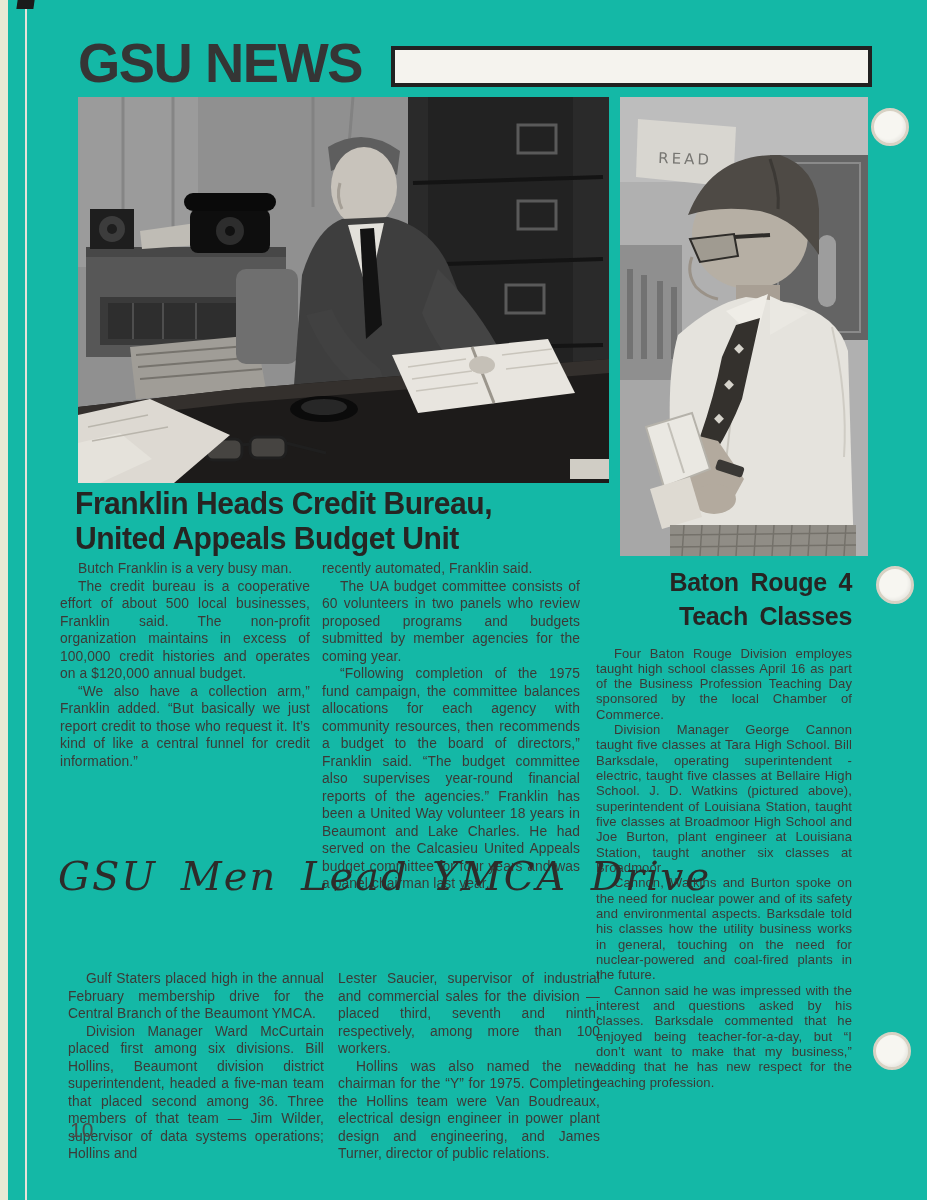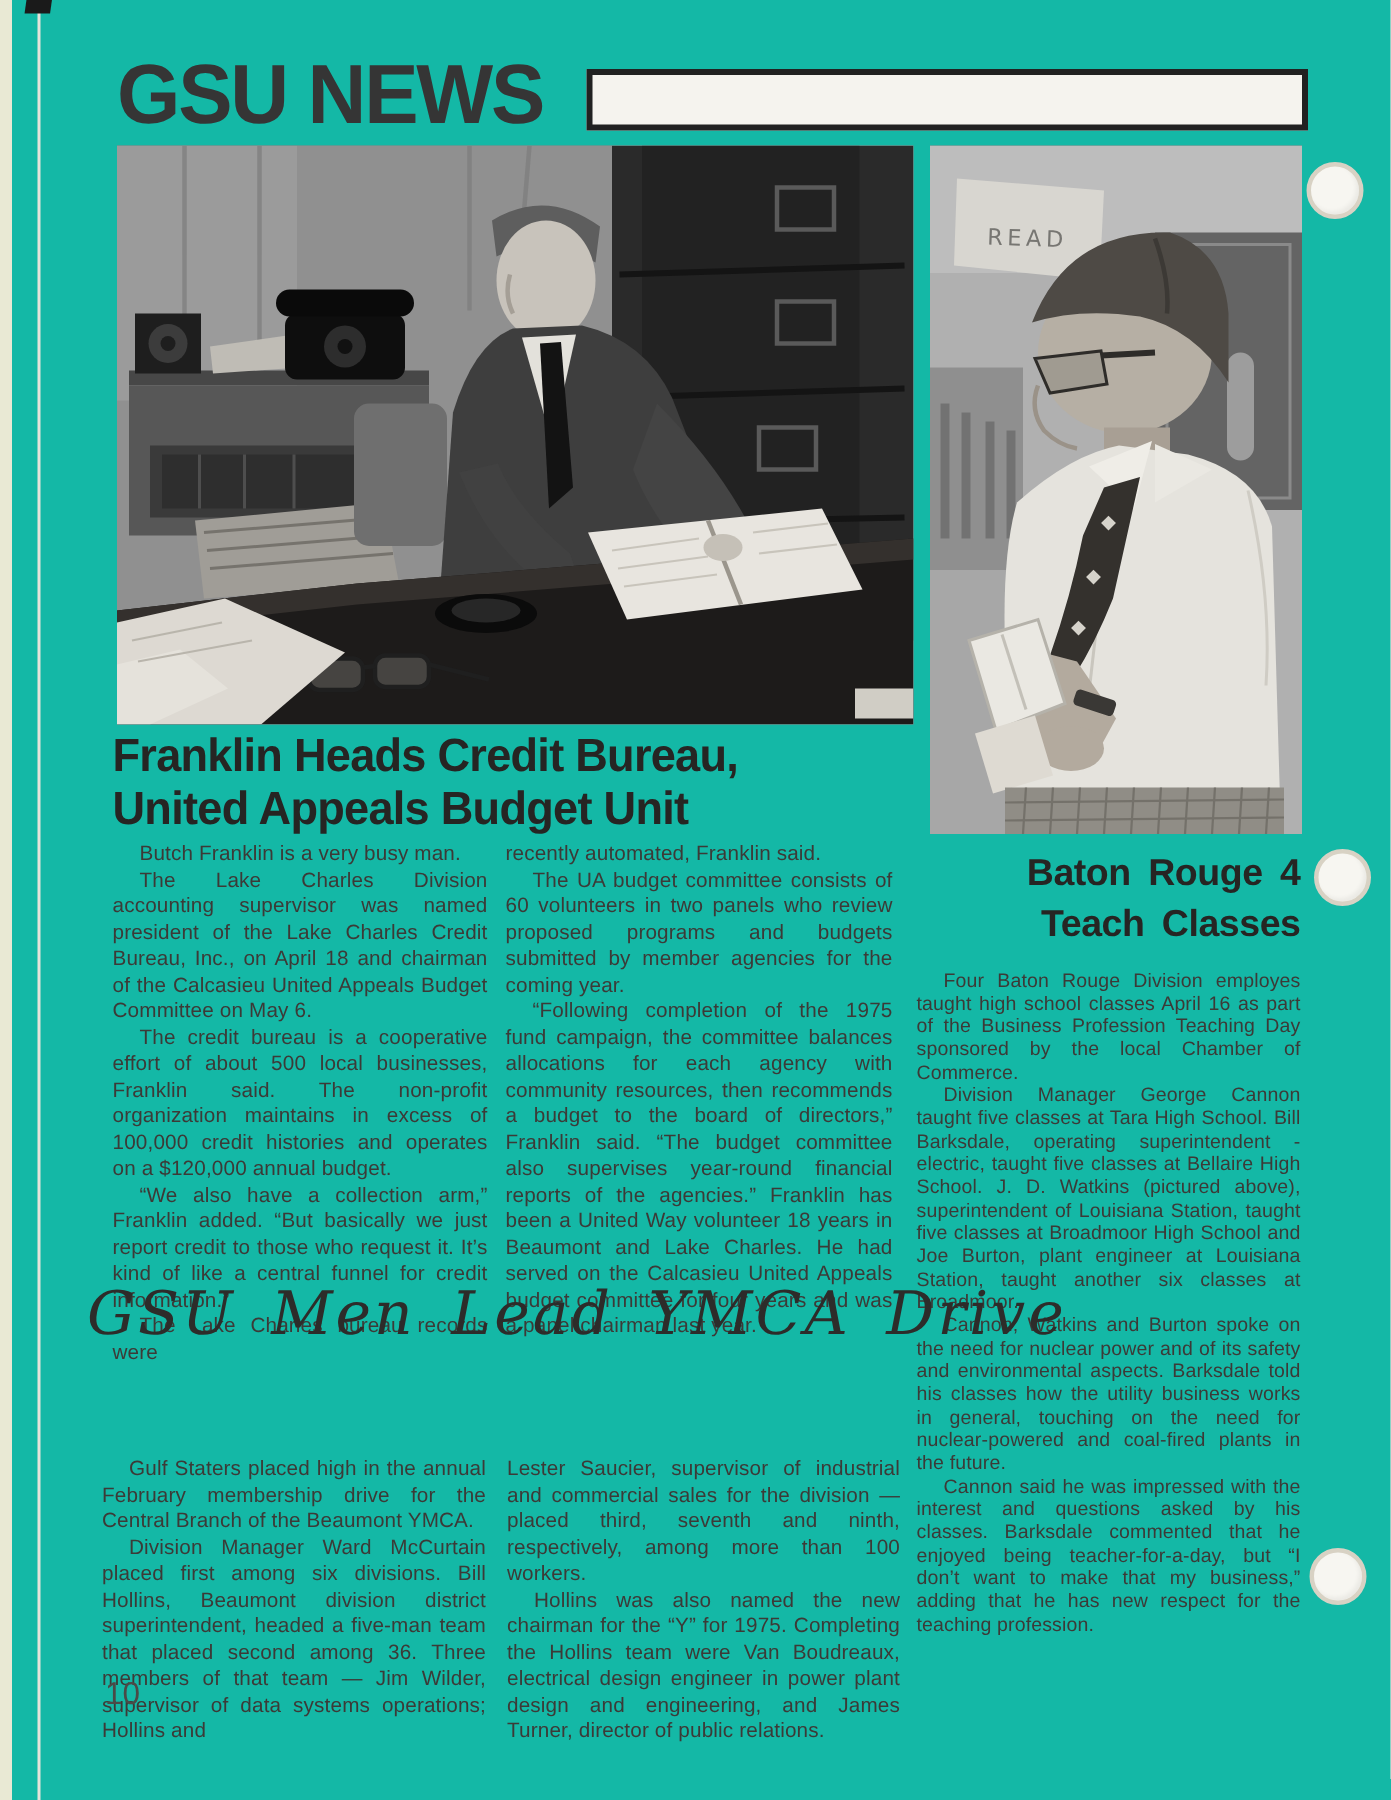--- a/index.html
+++ b/index.html
@@ -16,21 +16,21 @@
 
   .photo{position:absolute;overflow:hidden;background:#888;}
   .photo svg{display:block;}
   .photo-left{left:78px;top:97px;width:531px;height:386px;}
   .photo-right{left:620px;top:97px;width:248px;height:459px;}
 
   .headline-1{position:absolute;left:75px;top:486px;width:545px;font-size:31px;font-weight:700;
               line-height:1.14;letter-spacing:-.5px;color:#262523;transform:scaleX(.97);transform-origin:left;}
 
   .cols{position:absolute;display:flex;align-items:flex-start;}
-  .cols-franklin{left:75px;top:560px;width:795px;}
+  .cols-franklin{left:60px;top:560px;width:795px;}
   .cols-ymca{left:68px;top:970px;width:535px;}
 
   .bodycol{font-size:13.8px;line-height:1.27;letter-spacing:.1px;text-align:justify;}
   .bodycol p{margin:0;text-indent:18px;}
   .bodycol p.flush{text-indent:0;}
   .col-a{width:250px;margin-right:12px;}
   .col-b{width:258px;margin-right:16px;}
   .col-c{width:256px;font-size:13px;line-height:1.18;}
   .col-y1{width:256px;margin-right:14px;}
   .col-y2{width:262px;}
@@ -235,24 +235,22 @@
   </div>
 
   <div class="headline-1">
     <div>Franklin Heads Credit Bureau,</div>
     <div>United Appeals Budget Unit</div>
   </div>
 
   <div class="cols cols-franklin">
     <div class="bodycol col-a">
         <p>Butch Franklin is a very busy man.</p>
-        <p>The Lake Charles Division accounting supervisor was named president of the Lake Charles Credit Bureau, Inc., on April 18 and chairman of the Calcasieu United Appeals Budget Committee on May 6.</p>
         <p>The credit bureau is a cooperative effort of about 500 local businesses, Franklin said. The non-profit organization maintains in excess of 100,000 credit histories and operates on a $120,000 annual budget.</p>
         <p>“We also have a collection arm,” Franklin added. “But basically we just report credit to those who request it. It’s kind of like a central funnel for credit information.”</p>
-        <p>The Lake Charles bureau records were</p>
       </div>
     <div class="bodycol col-b">
         <p class="flush">recently automated, Franklin said.</p>
         <p>The UA budget committee consists of 60 volunteers in two panels who review proposed programs and budgets submitted by member agencies for the coming year.</p>
         <p>“Following completion of the 1975 fund campaign, the committee balances allocations for each agency with community resources, then recommends a budget to the board of directors,” Franklin said. “The budget committee also supervises year-round financial reports of the agencies.” Franklin has been a United Way volunteer 18 years in Beaumont and Lake Charles. He had served on the Calcasieu United Appeals budget committee for four years and was a panel chairman last year.</p>
       </div>
     <div class="bodycol col-c">
       <div class="headline-baton">
         <div>Baton Rouge 4</div>
         <div>Teach Classes</div>

